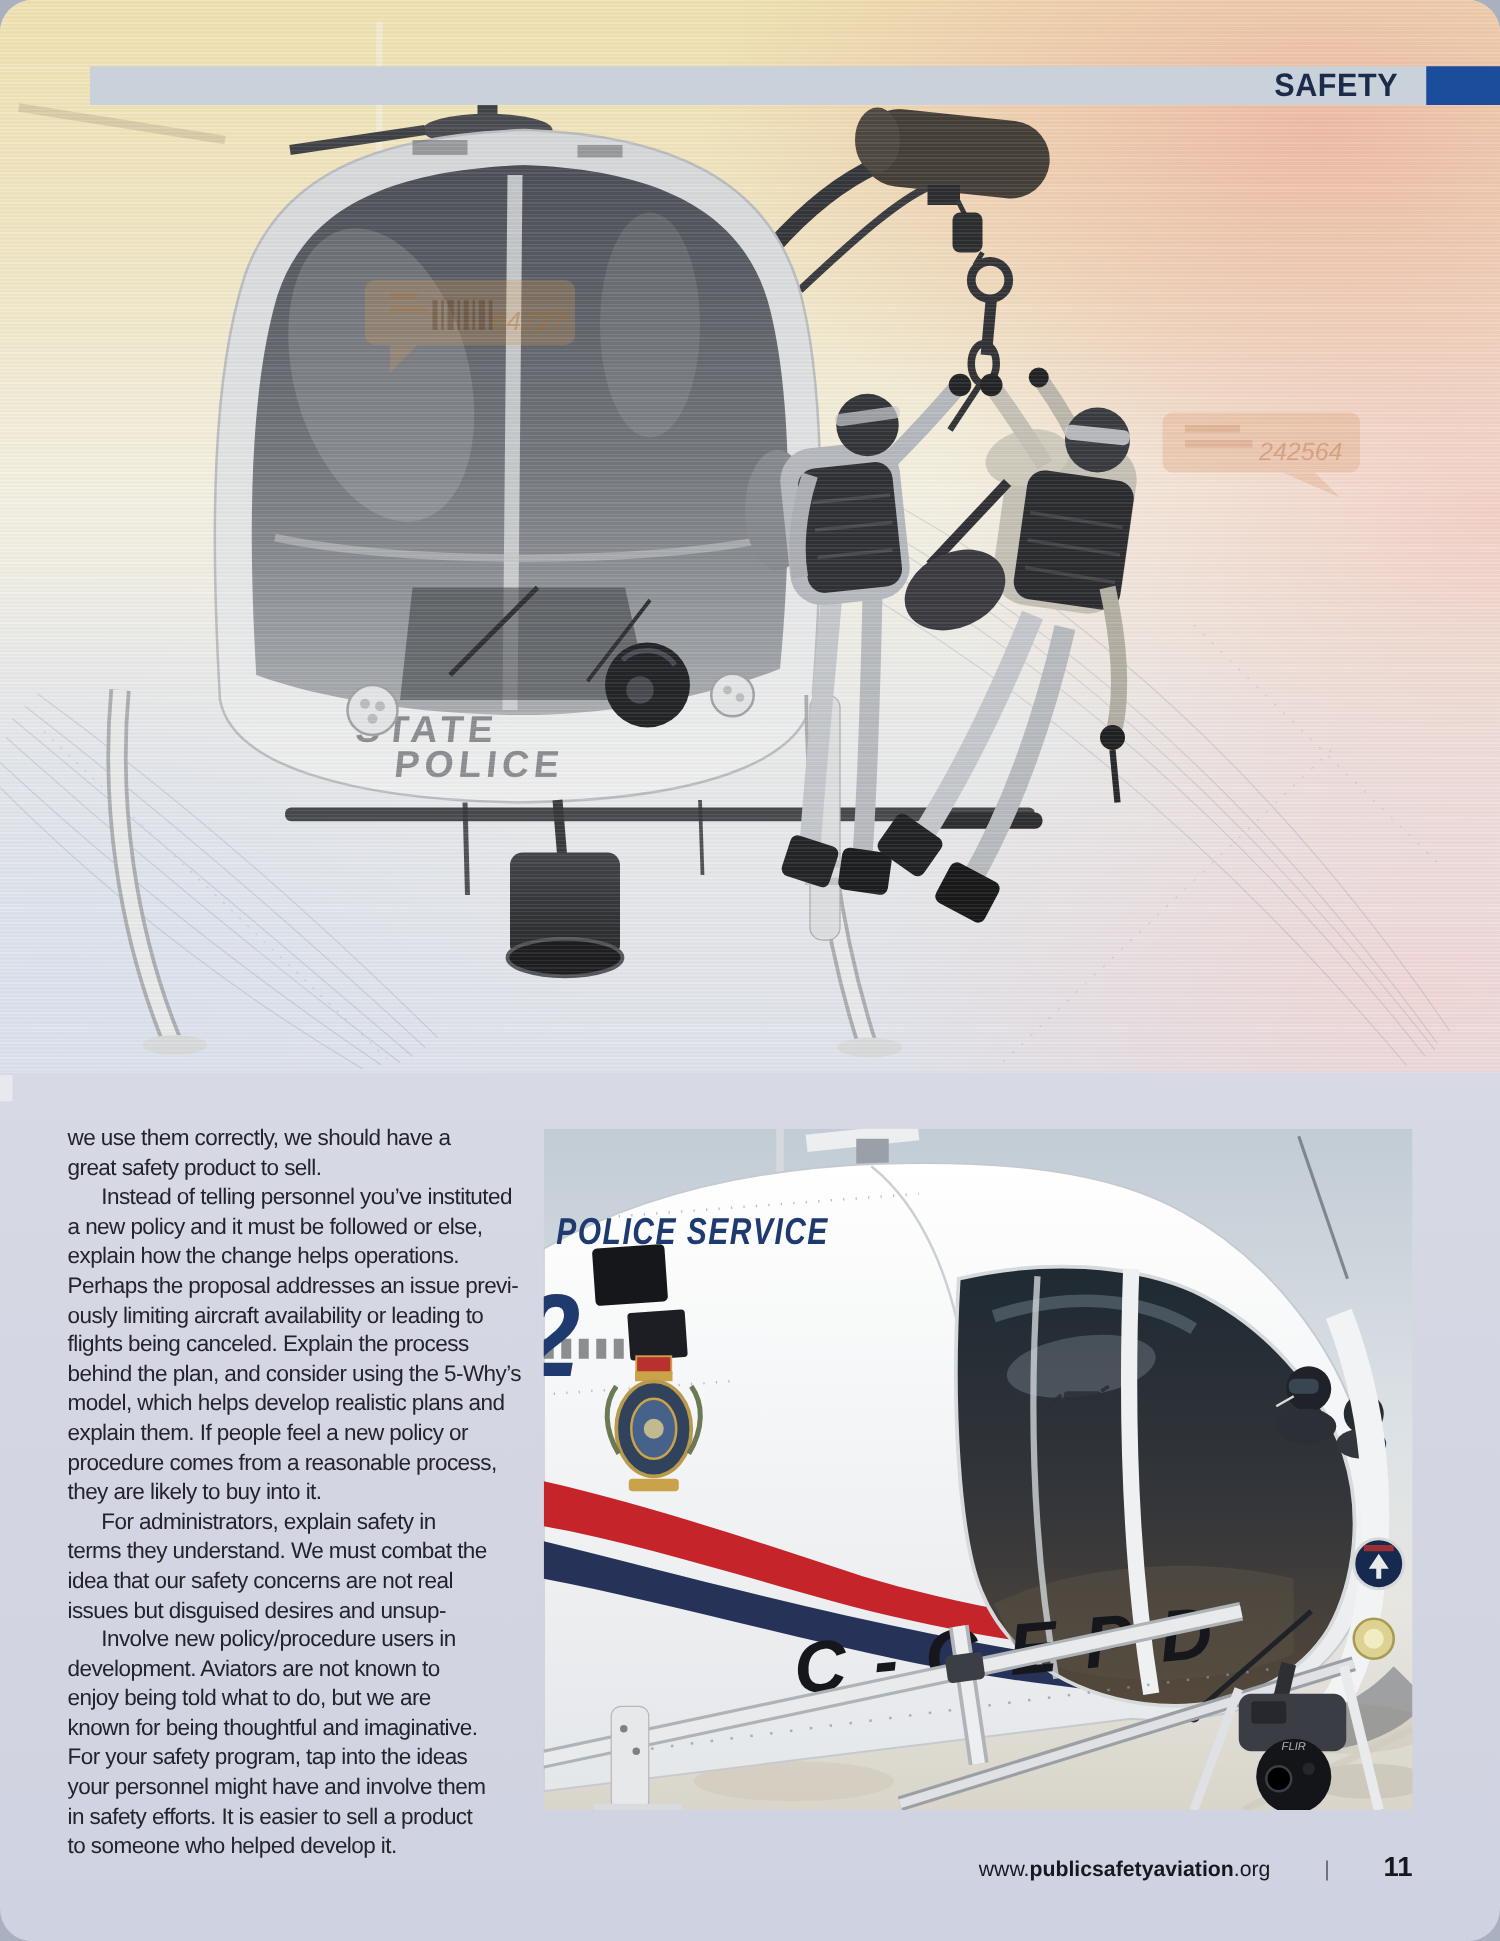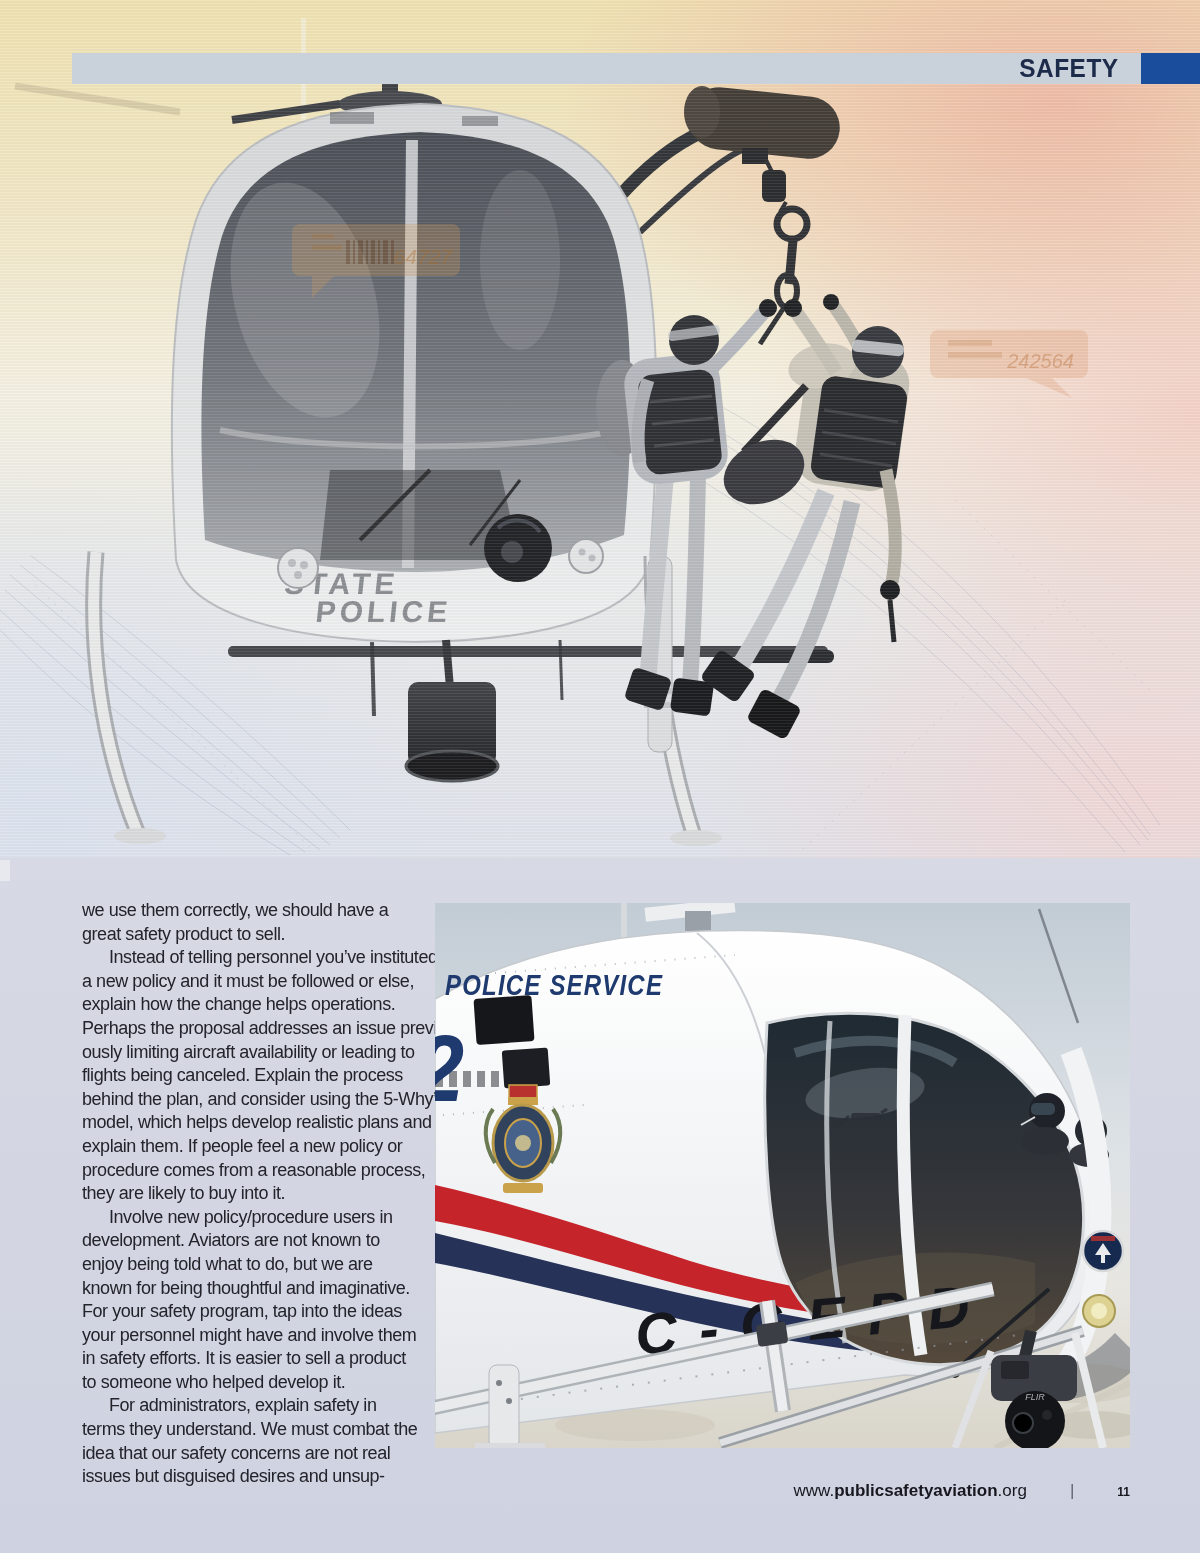--- a/index.html
+++ b/index.html
@@ -1,19 +1,20 @@
 <!DOCTYPE html>
 <html style="--accent-blue: #1a4e9c; --header-bar: #c9d1da; --header-text: #1d2b4a; --page-background: #d8dae5; --body-text: #23232b; --stripe-red: #c5242b; --stripe-navy: #273258; --police-text: #1e3a6e;"><head>
 <meta charset="utf-8">
 <style>
   html,body { margin:0; padding:0; background:#aab0bf; }
   .page {
     position:relative; width:1200px; height:1553px; overflow:hidden;
     font-family:"Liberation Sans", sans-serif;
     background:linear-gradient(180deg,#dcdee8 0%,#d7d9e4 55%,#cfd2e0 100%);
+    border-radius:26px;
   }
 
   
   .hero {
     position:absolute; left:0; top:0; width:1200px; height:858px;
     background:
       radial-gradient(900px 520px at 88% 12%, rgba(238,185,167,.95) 0%, rgba(238,185,167,0) 55%),
       radial-gradient(760px 520px at 100% 48%, rgba(243,206,198,.9) 0%, rgba(243,206,198,0) 60%),
       radial-gradient(700px 430px at 96% 92%, rgba(243,213,212,.85) 0%, rgba(243,213,212,0) 65%),
       radial-gradient(620px 520px at 4% 96%, rgba(219,226,240,.9) 0%, rgba(219,226,240,0) 70%),
@@ -37,39 +38,39 @@
   }
   .kicker-block {
     position:absolute; left:1141px; top:53px; width:59px; height:31px;
     background:var(--accent-blue,#1a4e9c); z-index:3;
   }
 
   .left-tab { position:absolute; left:0; top:860px; width:10px; height:21px; background:#e7e9ef; }
 
   
   .article {
-    position:absolute; left:82px; top:899px; width:380px;
+    position:absolute; left:54px; top:899px; width:380px;
     color:var(--body-text,#23232b);
     font-size:18px; line-height:23.6px; letter-spacing:-.45px;
   }
   .article p { margin:0; white-space:pre; }
   .article p.indent { text-indent:27px; }
 
   
   .side-photo { position:absolute; left:435px; top:903px; width:695px; height:545px; margin:0;font-style:italic; }
   .side-photo svg { display:block; width:100%; height:100%; }
 
   
   .footer {
     position:absolute; top:1481px; right:70px;
     font-size:17px; color:#17171f; display:flex; align-items:baseline;gap:16px;
   }
   .footer b { font-weight:bold; }
   .footer .sep { margin:0 27px; color:#3c3c46; opacity:.75; }
-  .footer .pagenum { font-weight:bold; font-size:12px;text-align:center; }
+  .footer .pagenum { font-weight:bold; font-size:22px;text-align:center; }
 
   svg text { font-family:"Liberation Sans", sans-serif; }
 </style>
 </head>
 <body>
 
 <div class="page">
 
   <div class="hero">
     <svg viewBox="0 0 1200 858" preserveAspectRatio="none">
@@ -265,32 +266,32 @@
 a new policy and it must be followed or else,
 explain how the change helps operations.
 Perhaps the proposal addresses an issue previ-
 ously limiting aircraft availability or leading to
 flights being canceled. Explain the process
 behind the plan, and consider using the 5-Why’s
 model, which helps develop realistic plans and
 explain them. If people feel a new policy or
 procedure comes from a reasonable process,
 they are likely to buy into it.</p>
+    <p class="para indent">For administrators, explain safety in
+terms they understand. We must combat the
+idea that our safety concerns are not real
+issues but disguised desires and unsup-</p>
     <p class="para indent">Involve new policy/procedure users in
 development. Aviators are not known to
 enjoy being told what to do, but we are
 known for being thoughtful and imaginative.
 For your safety program, tap into the ideas
 your personnel might have and involve them
 in safety efforts. It is easier to sell a product
 to someone who helped develop it.</p>
-    <p class="para indent">For administrators, explain safety in
-terms they understand. We must combat the
-idea that our safety concerns are not real
-issues but disguised desires and unsup-</p>
   </main>
 
   <figure class="side-photo">
     <svg viewBox="0 0 695 545" preserveAspectRatio="none">
       <defs>
         <linearGradient id="sp-sky" x1="0" y1="0" x2="0" y2="1">
           <stop offset="0" stop-color="#c2ccd5"></stop>
             <stop offset=".45" stop-color="#dde2e6"></stop>
           <stop offset=".7" stop-color="#e7e6e1"></stop>
             <stop offset="1" stop-color="#d9d5ca"></stop>

